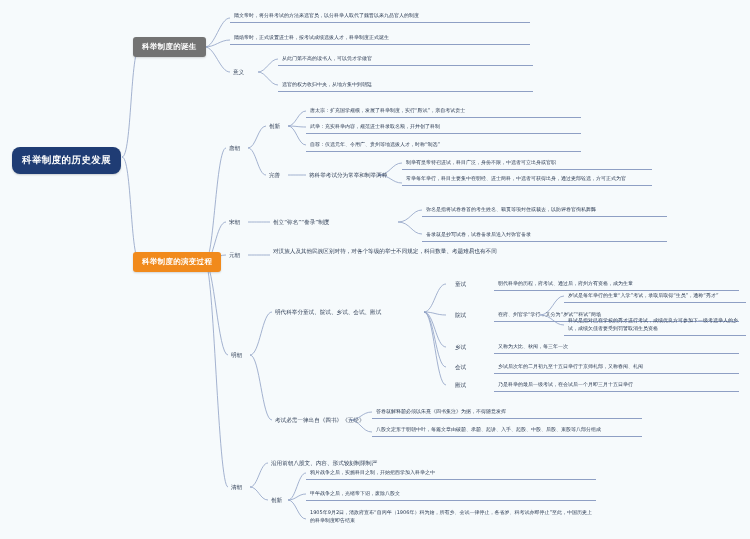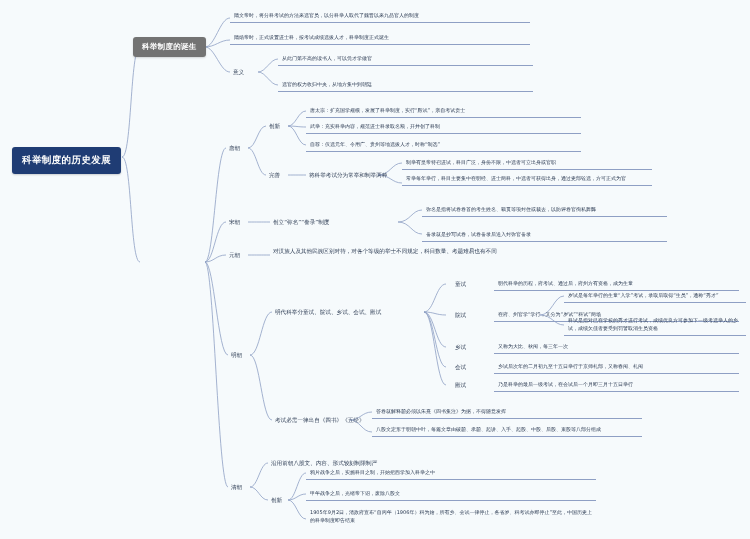--- a/index.html
+++ b/index.html
@@ -31,21 +31,21 @@
     white-space: nowrap;
   }
   
   .root {
     background: #1f3c74;
     color: #ffffff;
     font-size: 9.5px;
     font-weight: bold;
     letter-spacing: 0.4px;
     padding: 7px 10px;
-    border-radius: 3px;
+    border-radius: 8px;
     box-shadow: 0 1px 2px rgba(0,0,0,0.18);
   }
   
   .lvl1 {
     color: #ffffff;
     font-size: 7.5px;
     font-weight: bold;
     letter-spacing: 0.3px;
     padding: 5px 9px;
     border-radius: 3px;
@@ -145,20 +145,21 @@
   <div class="node leaf" style="left:230px; top:9px; width:300px;">隋文帝时，将分科考试的方法来选官员，以分科举人取代了魏晋以来九品官人的制度</div>
 
   <div class="node leaf" style="left:230px; top:31px; width:300px;">隋炀帝时，正式设置进士科，按考试成绩选拔人才，科举制度正式诞生</div>
 
   <div class="node lbl" style="left:230px; top:66px;">意义</div>
 
   <div class="node leaf" style="left:278px; top:52px; width:255px;">从此门第不高的读书人，可以凭才学做官</div>
 
   <div class="node leaf" style="left:278px; top:78px; width:255px;">选官的权力收归中央，从地方集中到朝廷</div>
 
+  <div class="node lvl1 orange" style="left:133px; top:252px;">科举制度的演变过程</div>
 
   <div class="node lbl" style="left:226px; top:142px;">唐朝</div>
 
   <div class="node lbl" style="left:266px; top:120px;">创新</div>
 
   <div class="node leaf" style="left:306px; top:104px; width:275px;">唐太宗：扩充国学规模，发展了科举制度，实行“殿试”，亲自考试贡士</div>
 
   <div class="node leaf" style="left:306px; top:120px; width:275px;">武举：充实科举内容，规范进士科录取名额，开并创了科制</div>
 
   <div class="node leaf" style="left:306px; top:138px; width:275px;">自荐：仅选元年、令用广、贵州等地选拔人才，时称“制选”</div>

